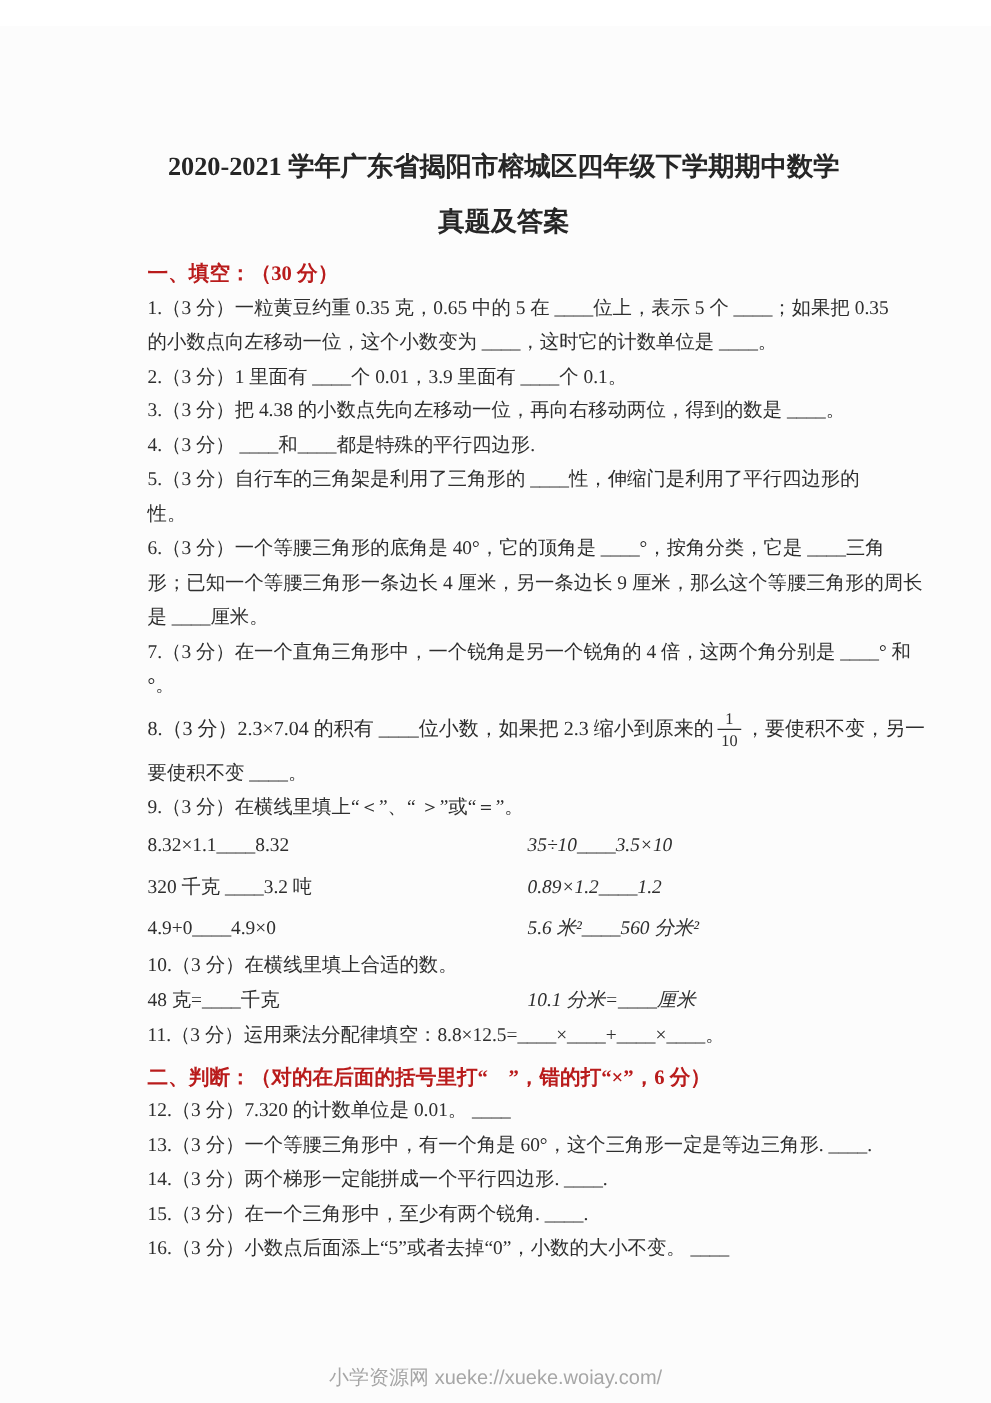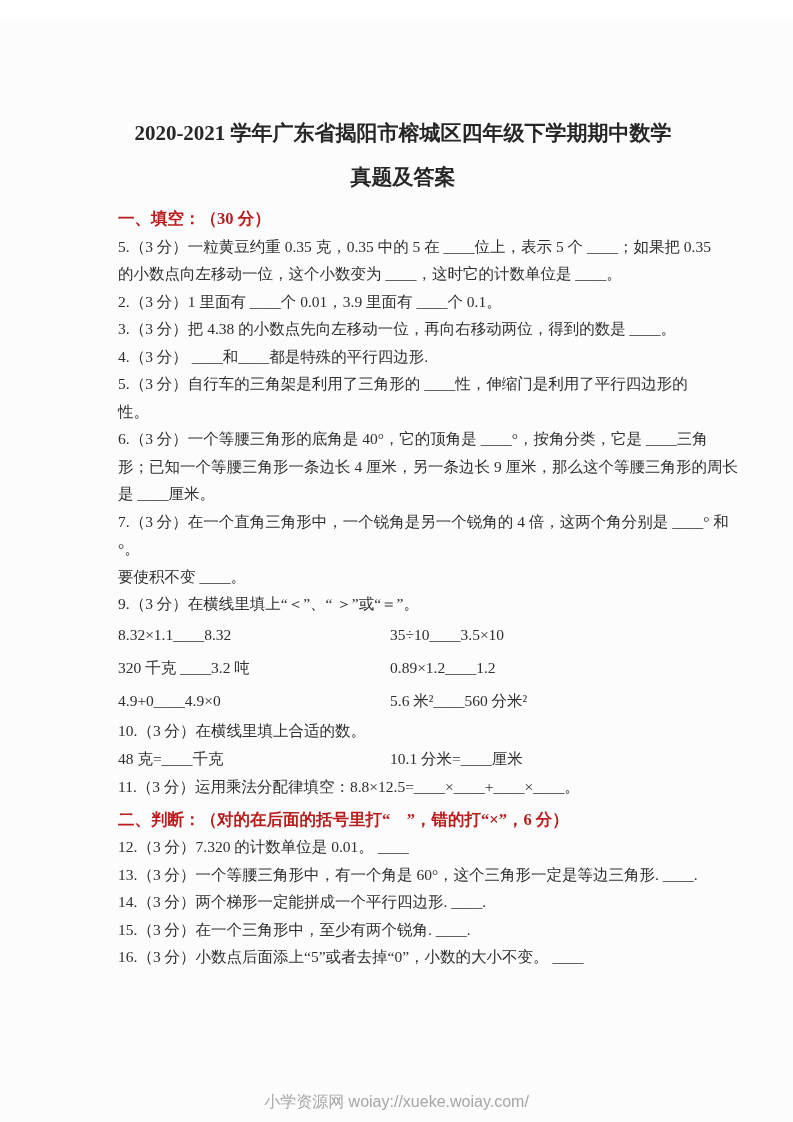--- a/index.html
+++ b/index.html
@@ -50,23 +50,23 @@
   .frac {
     display: inline-block;
     vertical-align: middle;
     text-align: center;
     font-size: 13px;
     line-height: 1;
     margin: 0 3px;
   }
   .frac .num { display: block; padding: 0 3px 2px 3px; }
   .frac .den { display: block; border-top: 1px solid #2e2e2e; padding: 2px 3px 0 3px; }
-  .row { display: flex; }
+  .row { display: flex; gap: 32px; }
   .row .col-l { width: 272px; flex: 0 0 272px; }
-  .row .col-r { flex: 1; }
+  .row .col-r { flex: 1; font-style: italic; }
   .q9-row { line-height: 33px; }
   .q10-row { line-height: 29px; }
   .footer {
     position: absolute;
     left: 0;
     right: 0;
     bottom: 30px;
     text-align: center;
     font-family: "Liberation Sans", "DejaVu Sans", sans-serif;
     font-size: 16px;
@@ -79,33 +79,41 @@
 <div class="page">
   <div class="content">
 
     <div class="title">
       <div>2020-2021 学年广东省揭阳市榕城区四年级下学期期中数学</div>
       <div>真题及答案</div>
     </div>
 
     <div class="sec-head first">一、填空：（30 分）</div>
 
-    <div class="line">5.（3 分）一粒黄豆约重 0.35 克，0.35 中的 5 在 ____位上，表示 5 个 ____；如果把 0.35</div>
+    <div class="line">1.（3 分）一粒黄豆约重 0.35 克，0.65 中的 5 在 ____位上，表示 5 个 ____；如果把 0.35</div>
     <div class="line">的小数点向左移动一位，这个小数变为 ____，这时它的计数单位是 ____。</div>
     <div class="line">2.（3 分）1 里面有 ____个 0.01，3.9 里面有 ____个 0.1。</div>
     <div class="line">3.（3 分）把 4.38 的小数点先向左移动一位，再向右移动两位，得到的数是 ____。</div>
     <div class="line">4.（3 分） ____和____都是特殊的平行四边形.</div>
     <div class="line">5.（3 分）自行车的三角架是利用了三角形的 ____性，伸缩门是利用了平行四边形的</div>
     <div class="line">性。</div>
     <div class="line">6.（3 分）一个等腰三角形的底角是 40°，它的顶角是 ____°，按角分类，它是 ____三角</div>
     <div class="line">形；已知一个等腰三角形一条边长 4 厘米，另一条边长 9 厘米，那么这个等腰三角形的周长</div>
     <div class="line">是 ____厘米。</div>
     <div class="line">7.（3 分）在一个直角三角形中，一个锐角是另一个锐角的 4 倍，这两个角分别是 ____° 和</div>
     <div class="line">°。</div>
 
+    <div class="q8-line1">
+      <span>8.（3 分）2.3×7.04 的积有 ____位小数，如果把 2.3 缩小到原来的</span>
+        <span class="frac">
+          <span class="num">1</span>
+          <span class="den">10</span>
+        </span>
+        <span>，要使积不变，另一</span>
+    </div>
     <div class="line">要使积不变 ____。</div>
 
     <div class="line">9.（3 分）在横线里填上“＜”、“ ＞”或“＝”。</div>
     <div class="line row q9-row">
       <span class="col-l">8.32×1.1____8.32</span>
       <span class="col-r">35÷10____3.5×10</span>
     </div>
     <div class="line row q9-row">
       <span class="col-l">320 千克 ____3.2 吨</span>
       <span class="col-r">0.89×1.2____1.2</span>
@@ -126,14 +134,14 @@
     <div class="sec-head second">二、判断：（对的在后面的括号里打“　”，错的打“×”，6 分）</div>
 
     <div class="line">12.（3 分）7.320 的计数单位是 0.01。 ____</div>
     <div class="line">13.（3 分）一个等腰三角形中，有一个角是 60°，这个三角形一定是等边三角形. ____.</div>
     <div class="line">14.（3 分）两个梯形一定能拼成一个平行四边形. ____.</div>
     <div class="line">15.（3 分）在一个三角形中，至少有两个锐角. ____.</div>
     <div class="line">16.（3 分）小数点后面添上“5”或者去掉“0”，小数的大小不变。 ____</div>
 
   </div>
 
-  <div class="footer">小学资源网 woiay://xueke.woiay.com/</div>
+  <div class="footer">小学资源网 xueke://xueke.woiay.com/</div>
 </div>
 
 </body></html>

